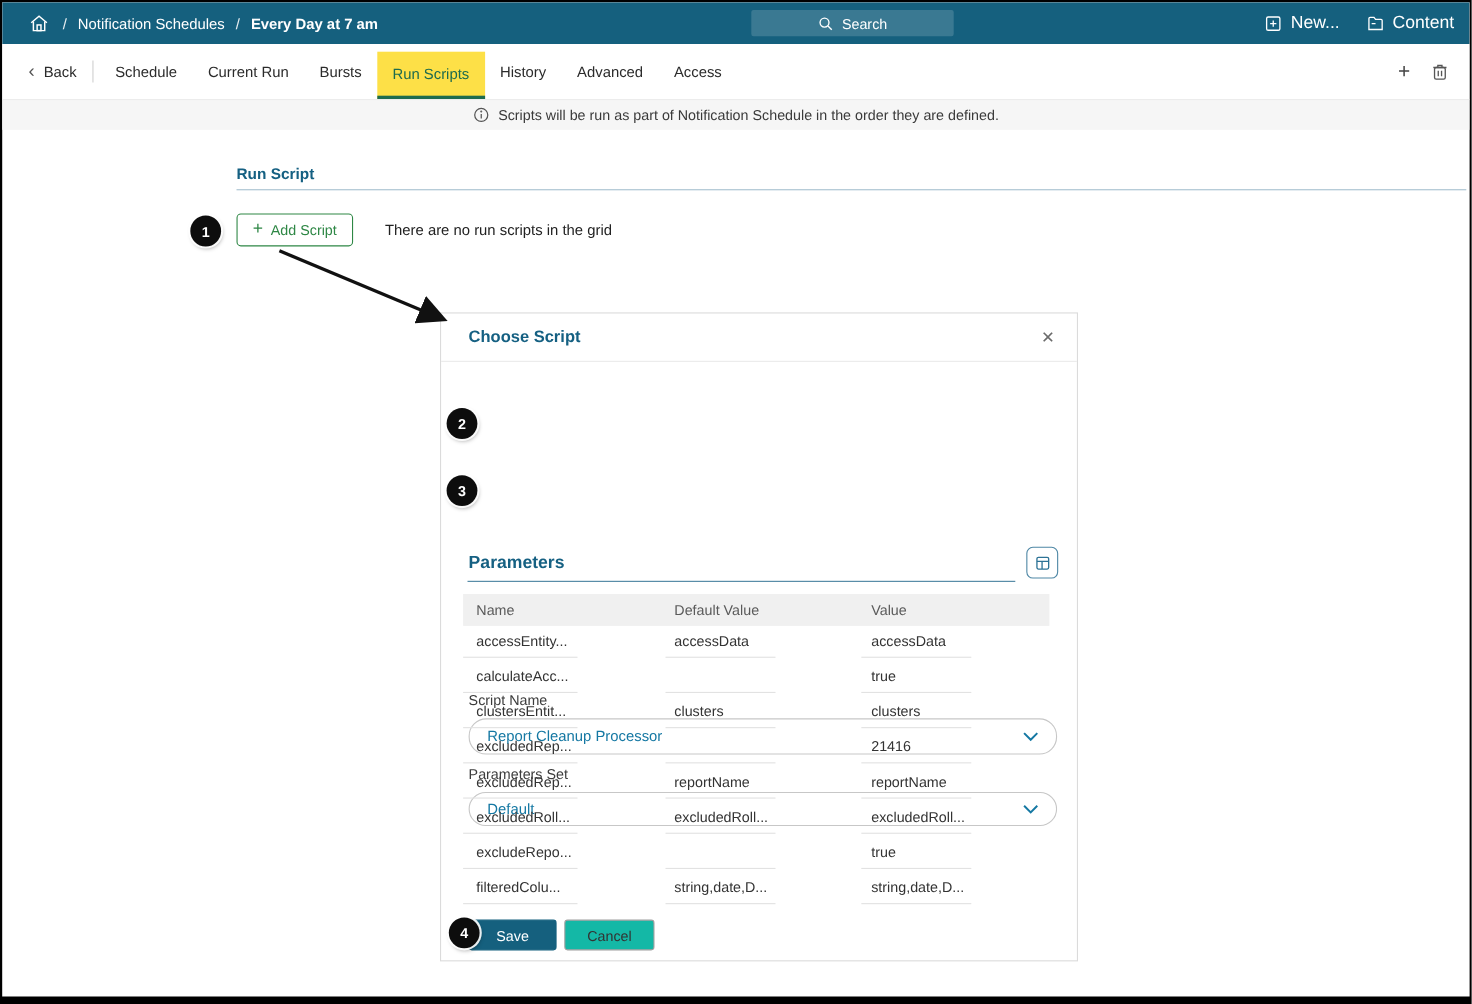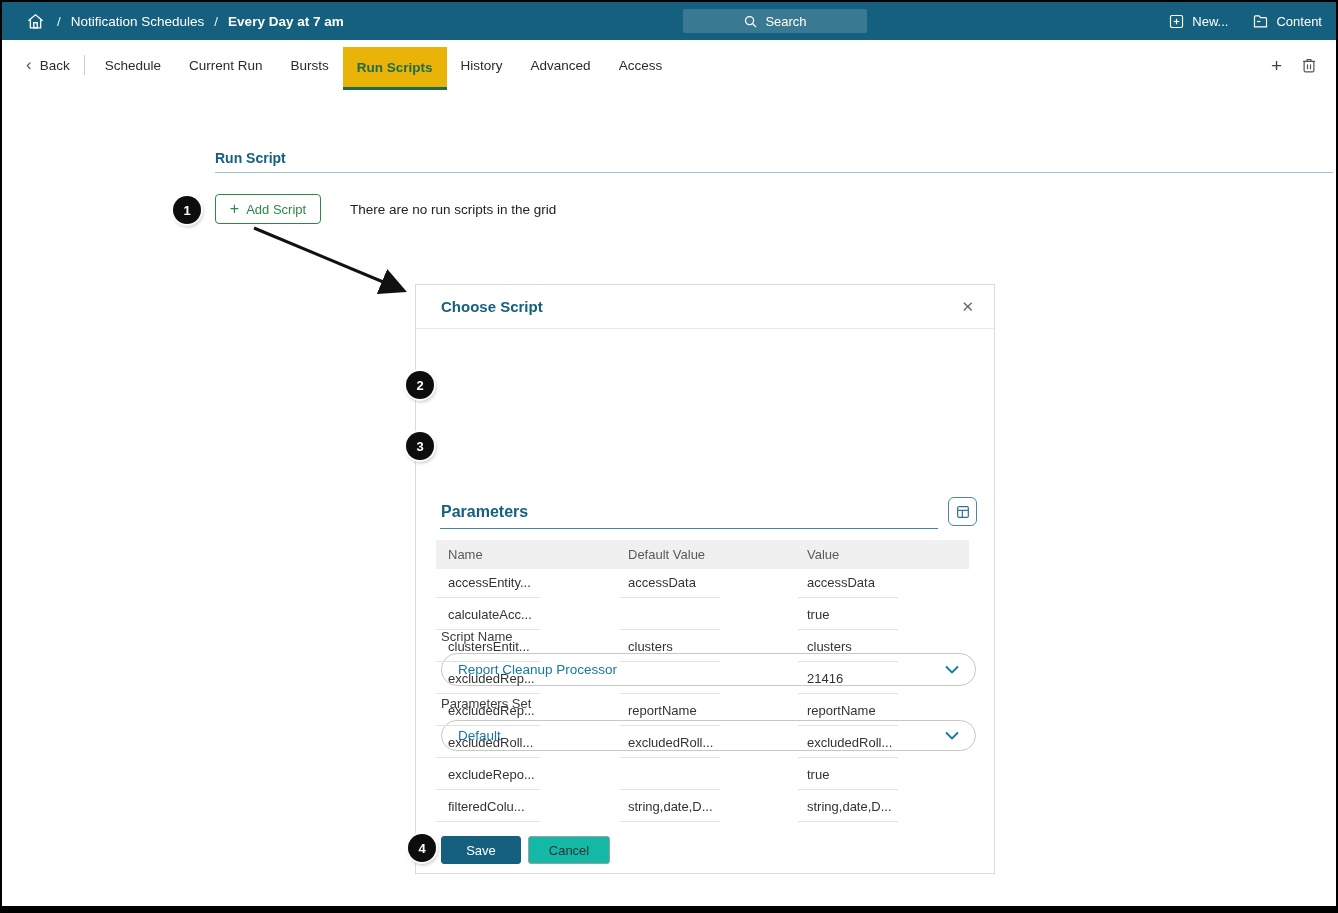--- a/index.html
+++ b/index.html
@@ -18,32 +18,32 @@
   .crumbs .sep { opacity:.9; }
   .crumbs .crumb-current { font-weight:bold; }
   .home-ic { display:flex; margin-right:2px; }
   .search-box {
     position:absolute; left:681px; top:7px; width:184px; height:24px;
     background:rgba(255,255,255,.16); border-radius:2px;
     display:flex; align-items:center; justify-content:center; gap:7px;
     color:#fff; font-size:13px; cursor:text;
   }
   .header-right { position:absolute; right:14px; top:0; height:38px; display:flex; align-items:center; gap:24px; }
-  .hdr-btn { display:flex; align-items:center; gap:7px; font-size:13px; color:#fff; cursor:pointer; }
+  .hdr-btn { display:flex; align-items:center; gap:7px; font-size:16px; color:#fff; cursor:pointer; }
   
   .tab-bar {
     position:absolute; left:0; top:38px; right:0; height:50px; background:#fff;
     display:flex; align-items:center; padding-left:24px; font-size:13.5px; color:#2b2b2b;
   }
   .back-btn { display:flex; align-items:center; gap:8px; padding-right:14px; cursor:pointer; }
   .back-chevron { font-size:17px; color:#555; line-height:1; margin-top:-2px; }
   .tb-divider { width:1px; height:20px; background:#cfcfcf; margin-right:6px; }
   .tab { padding:0 14px; height:50px; display:flex; align-items:center; cursor:pointer; }
   .tab.active {
-    background:#eab308; color:#1E6B4E; font-weight:bold;
+    background:#fde047; color:#1E6B4E; font-weight:normal;
     align-self:flex-end; height:43px; border-bottom:3px solid #1E6B4E;
   }
   .tabbar-icons { position:absolute; right:18px; top:0; height:50px; display:flex; align-items:center; gap:18px; color:#555; }
   .plus-ic { font-size:19px; color:#444; line-height:1; cursor:pointer; }
   
   .info-banner {
     position:absolute; left:0; top:88px; right:0; height:28px; background:#F6F6F6;
     border-top:1px solid #ececec; display:flex; align-items:center; justify-content:center;
     gap:8px; font-size:13px; color:#3a3a3a;
   }
@@ -59,21 +59,21 @@
   .empty-msg { position:absolute; left:348px; top:200px; font-size:13.5px; color:#222; }
   
   .num-circle {
     position:absolute; width:28px; height:28px; border-radius:50%; background:#0d0d0d; color:#fff;
     display:flex; align-items:center; justify-content:center; font-size:13px; font-weight:bold;
     box-shadow:0 0 0 2px rgba(255,255,255,.9), 1px 2px 4px rgba(0,0,0,.35); z-index:30;
   }
   .anno-arrow { position:absolute; left:240px; top:215px; z-index:25; }
   
   .modal {
-    position:absolute; left:413px; top:282px; width:580px; height:590px;
+    position:absolute; left:398px; top:282px; width:580px; height:590px;
     background:#fff; border:1px solid #DBDBDB; z-index:10;
   }
   .modal-header {
     position:absolute; left:0; top:0; right:0; height:44px; border-bottom:1px solid #EAEAEA;
     display:flex; align-items:center; justify-content:space-between; padding:0 16px 0 25px;
   }
   .modal-title { font-size:15px; font-weight:bold; color:#156082; }
   .close-x { font-size:15px; color:#6b6b6b; cursor:pointer; padding:2px 4px; }
   .field-label { position:absolute; left:25px; font-size:13px; color:#3c3c3c; }
   .dropdown {
@@ -189,20 +189,30 @@
           <rect x="5.5" y="6.5" width="13" height="14" rx="2"></rect>
             <line x1="4" y1="6.5" x2="20" y2="6.5"></line>
             <path d="M9.5 6 V4 h5 v2"></path>
             <line x1="10" y1="10.5" x2="10" y2="17"></line>
             <line x1="14" y1="10.5" x2="14" y2="17"></line>
         </svg>
       </span>
     </div>
   </div>
 
+  <div class="info-banner">
+    <span>
+      <svg width="15" height="15" viewBox="0 0 24 24" fill="none" stroke="#555" stroke-width="1.8">
+        <circle cx="12" cy="12" r="9.5"></circle>
+          <line x1="12" y1="10.5" x2="12" y2="17"></line>
+          <circle cx="12" cy="7" r="0.6" fill="#555"></circle>
+      </svg>
+    </span>
+    <span>Scripts will be run as part of Notification Schedule in the order they are defined.</span>
+  </div>
 
   <div class="section-title">Run Script</div>
   <div class="section-rule"></div>
 
   <div class="num-circle" style="left:171px; top:194px;">1</div>
 
   <button class="add-script-btn">
     <span class="plus-glyph">+</span>
     <span>Add Script</span>
   </button>

